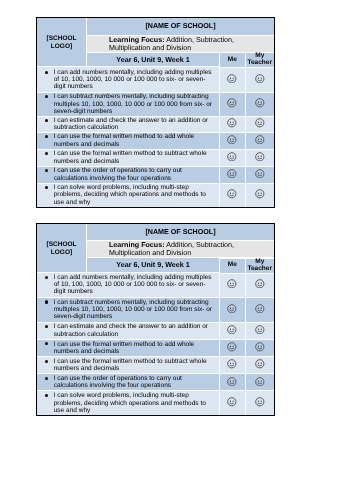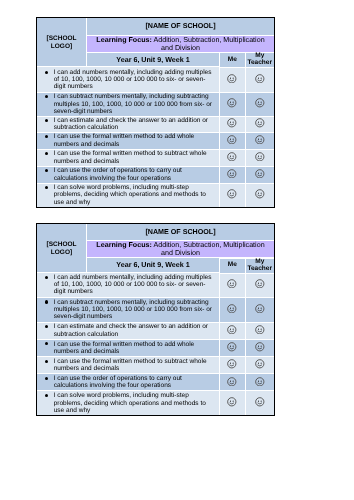--- a/index.html
+++ b/index.html
@@ -24,21 +24,21 @@
   table.grid td:last-child { border-right: 0; }
 
   col.col-logo { width: 50.0px; }
   col.col-obj  { width: 133.0px; }
   col.col-me   { width: 25.5px; }
   col.col-teacher { width: 28.5px; }
 
   .c-logo { background: #b8cce4; text-align: center; font-weight: bold; font-size: 6.5px; line-height: 8.0px; color: #000; }
   .c-logo span { display: block; position: relative; top: 1px; }
   .c-head { background: #b8cce4; text-align: center; font-weight: bold; font-size: 7.15px; line-height: 8.05px; color: #000; height: 16.9px; }
-  table.grid td.c-focus { background: #c4b5fd; text-align: center; font-size: 7.15px; line-height: 8.05px; color: #000; padding: 0 9px; height: 15.4px; }
+  table.grid td.c-focus { background: #e5e5e5; text-align: left; font-size: 7.15px; line-height: 8.05px; color: #000; padding: 0 22px; height: 15.4px; }
   .c-focus b { font-weight: bold; }
   .c-week { background: #b8cce4; text-align: center; font-weight: bold; font-size: 7.15px; line-height: 8.05px; color: #000; height: 13.2px; margin-top: 30px; }
   .c-me, .c-teacher { background: #b8cce4; text-align: center; font-weight: bold; font-size: 6.5px; line-height: 6.9px; color: #000; position: relative; top: 0.6px; }
 
   .row-obj td { font-size: 6.52px; line-height: 7.28px; color: #000; }
   .sheet2 .c-head { height: 16.2px; }
   .sheet2 .c-focus { height: 15.6px; }
   .row-obj .obj { padding: 0 4.0px 0 16.7px; }
   .row-obj .obj .objwrap { position: relative; }
   .row-obj .obj .bullet { position: absolute; left: -8.5px; top: 1.75px; width: 3.1px; height: 3.1px; border-radius: 50%; background: #000; font-size: 0; line-height: 0; overflow: hidden; text-indent: -99px; }

